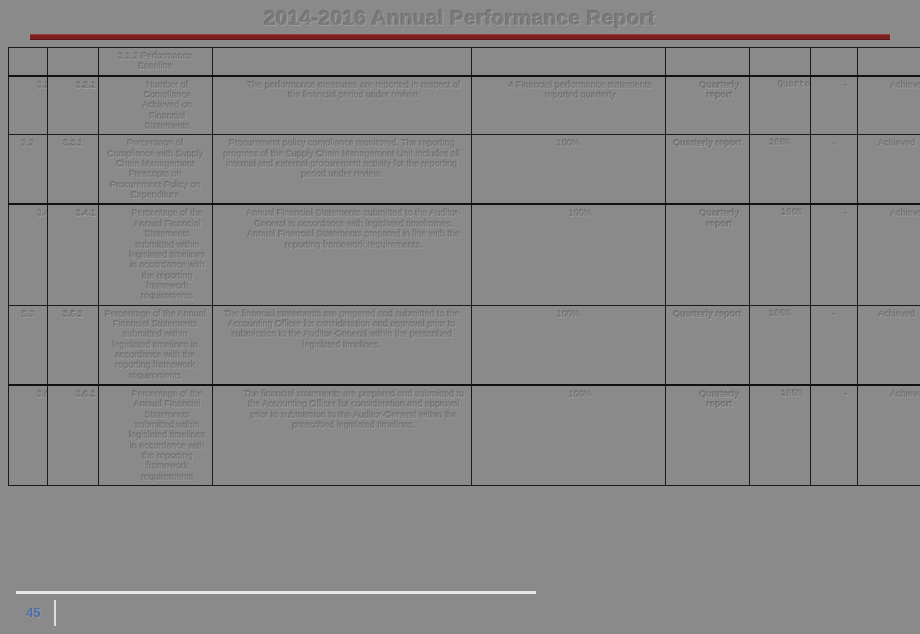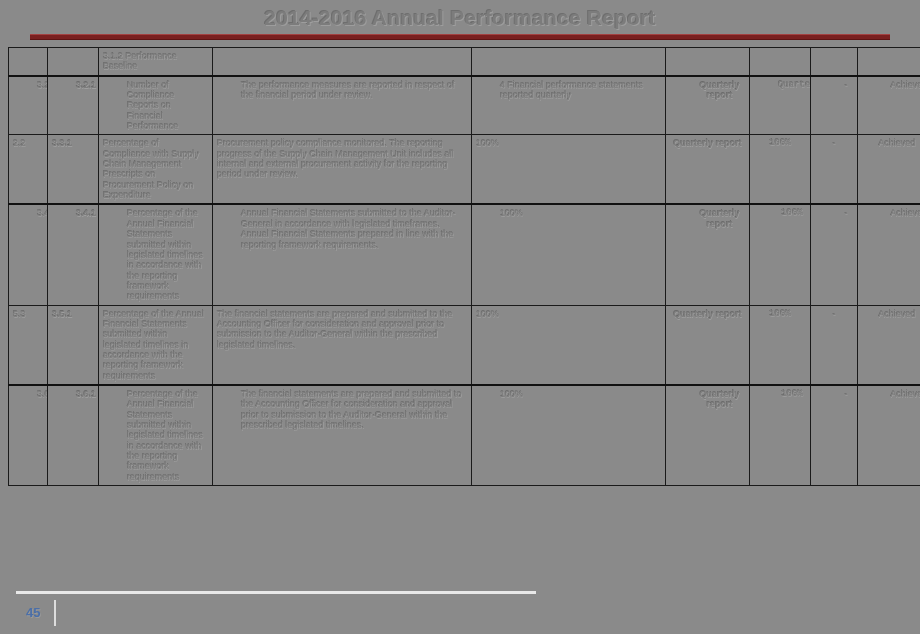--- a/index.html
+++ b/index.html
@@ -55,20 +55,21 @@
   }
   table.perf td {
     border: 1px solid #1a1a1a;
     vertical-align: top;
     padding: 3px 4px;
     font-size: 9px;
     line-height: 1.15;
     color: #7d7d7d;
     text-shadow: 0.6px 0.6px 0 #9e9e9e, -0.6px -0.6px 0 #6a6a6a;
     overflow: hidden;
+    text-align: center;
   }
   table.perf tr.thick > td {
     border-top: 2px solid #111;
     padding-left: 28px;
   }
   td.c-num   { width: 30px;  text-align: left; }
   td.c-code  { width: 42px;  text-align: left; font-weight: bold; }
   td.c-desc  { width: 105px; text-align: left; }
   td.c-detail{ width: 250px; text-align: left; vertical-align: middle; }
   td.c-target{ width: 185px; text-align: left; vertical-align: middle; }
@@ -122,21 +123,21 @@
         <td class="c-target"></td>
         <td class="c-a"></td>
         <td class="c-b"></td>
         <td class="c-c"></td>
         <td class="c-d"></td>
       </tr>
 
       <tr class="thick">
         <td class="c-num">3.2</td>
         <td class="c-code">3.2.1</td>
-        <td class="c-desc">Number of Compliance Reports on Financial Performance</td>
+        <td class="c-desc">Number of Compliance Achieved on Financial Statements</td>
         <td class="c-detail">The performance measures are reported in respect of the financial period under review.</td>
         <td class="c-target">4 Financial performance statements reported quarterly</td>
         <td class="c-a">Quarterly report</td>
         <td class="c-b">Quarterly</td>
         <td class="c-c">-</td>
         <td class="c-d">Achieved</td>
       </tr>
 
       <tr>
         <td class="c-num">2.2</td>

